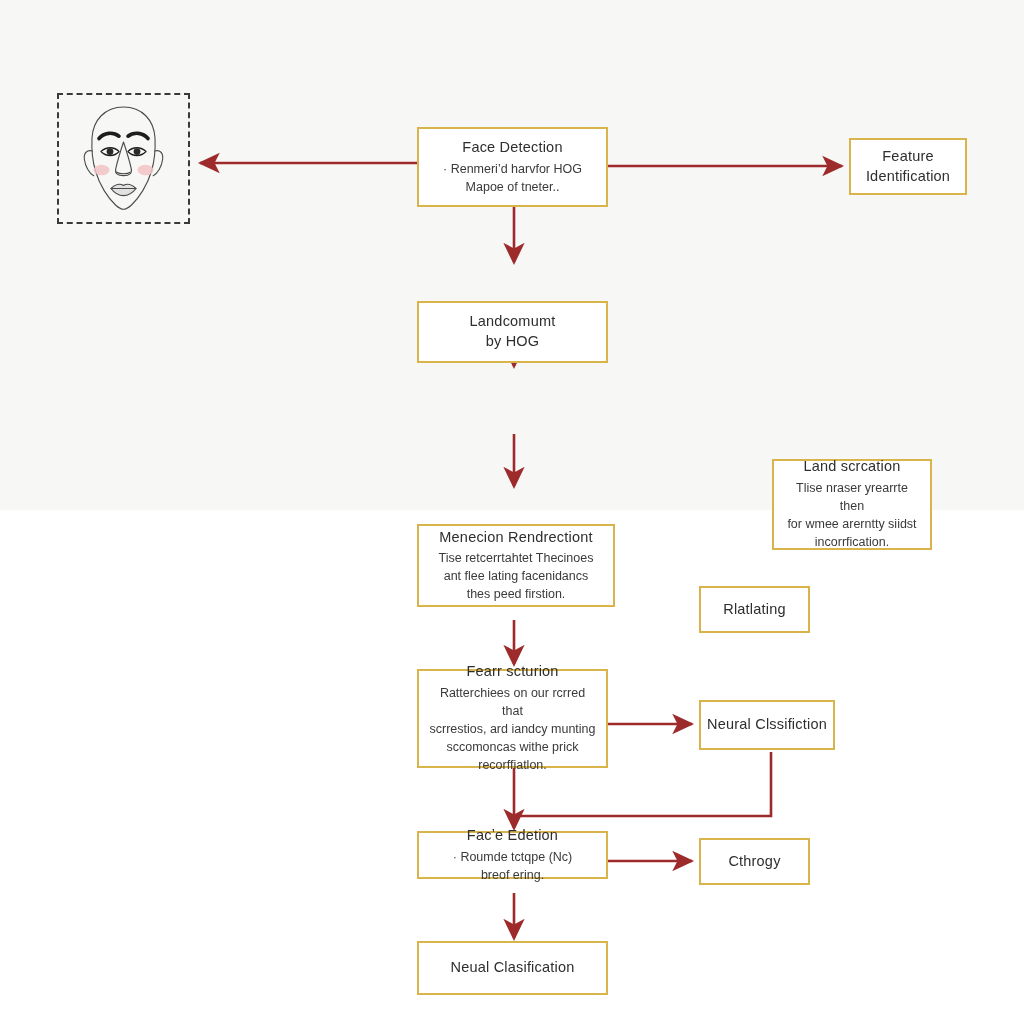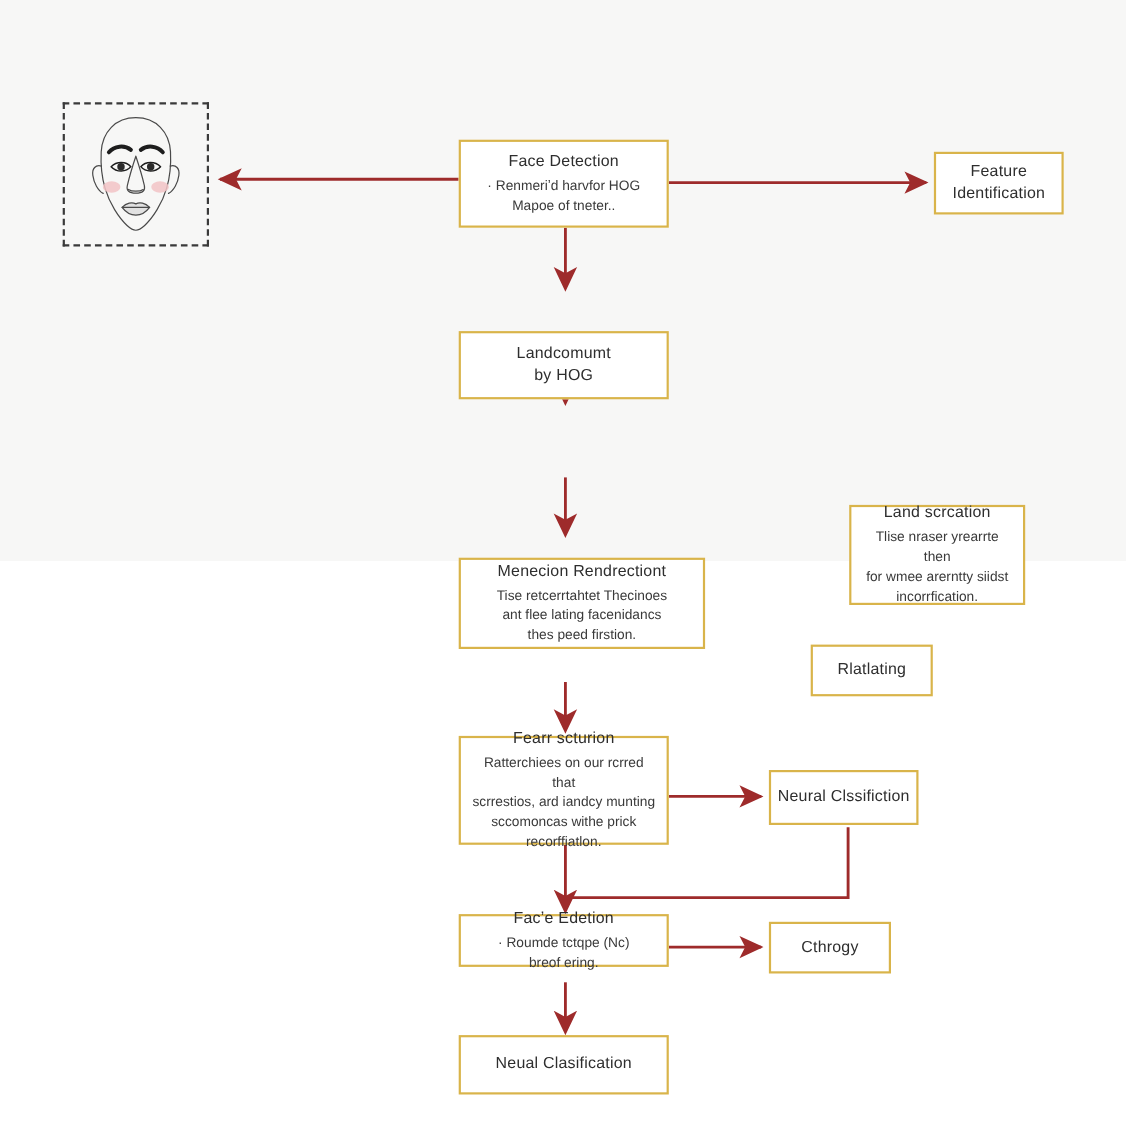--- a/index.html
+++ b/index.html
@@ -176,30 +176,30 @@
 
   <div class="node" style="left:772px; top:459px; width:160px; height:91px;">
     <div class="title">Land scrcation</div>
     <div class="body">
       <span class="bullet-line">Tlise nraser yrearrte then</span>
       <span class="bullet-line">for wmee arerntty siidst</span>
       <span class="bullet-line">incorrfication.</span>
     </div>
   </div>
 
-  <div class="node" style="left:417px; top:507px; width:224px; height:83px;">
+  <div class="node" style="left:417px; top:524px; width:198px; height:83px;">
     <div class="title">Menecion Rendrectiont</div>
     <div class="body">
       <span class="bullet-line">Tise retcerrtahtet Thecinoes</span>
       <span class="bullet-line">ant flee lating facenidancs</span>
       <span class="bullet-line">thes peed firstion.</span>
     </div>
   </div>
 
-  <div class="node" style="left:737px; top:586px; width:111px; height:47px;">
+  <div class="node" style="left:699px; top:586px; width:111px; height:47px;">
     <div class="title">Rlatlating</div>
   </div>
 
   <div class="node" style="left:417px; top:669px; width:191px; height:99px;">
     <div class="title">Fearr scturion</div>
     <div class="body">
       <span class="bullet-line">Ratterchiees on our rcrred that</span>
       <span class="bullet-line">scrrestios, ard iandcy munting</span>
       <span class="bullet-line">sccomoncas withe prick</span>
       <span class="bullet-line">recorffiatlon.</span>

